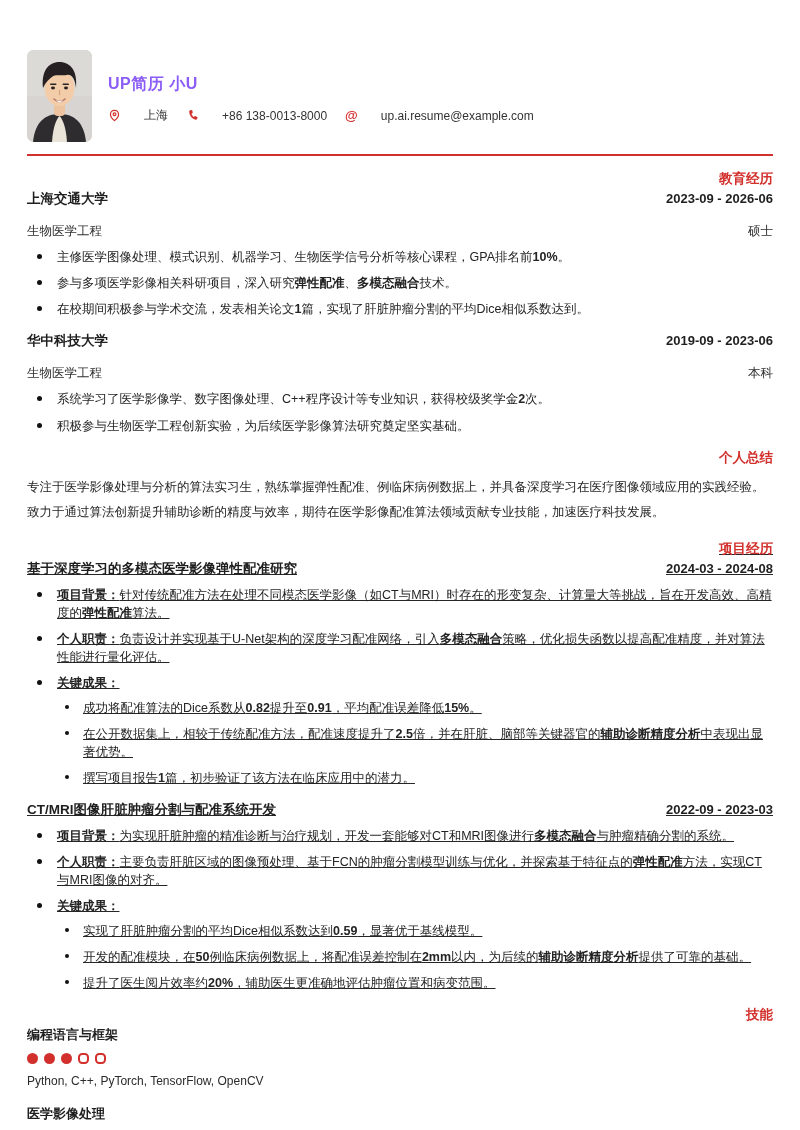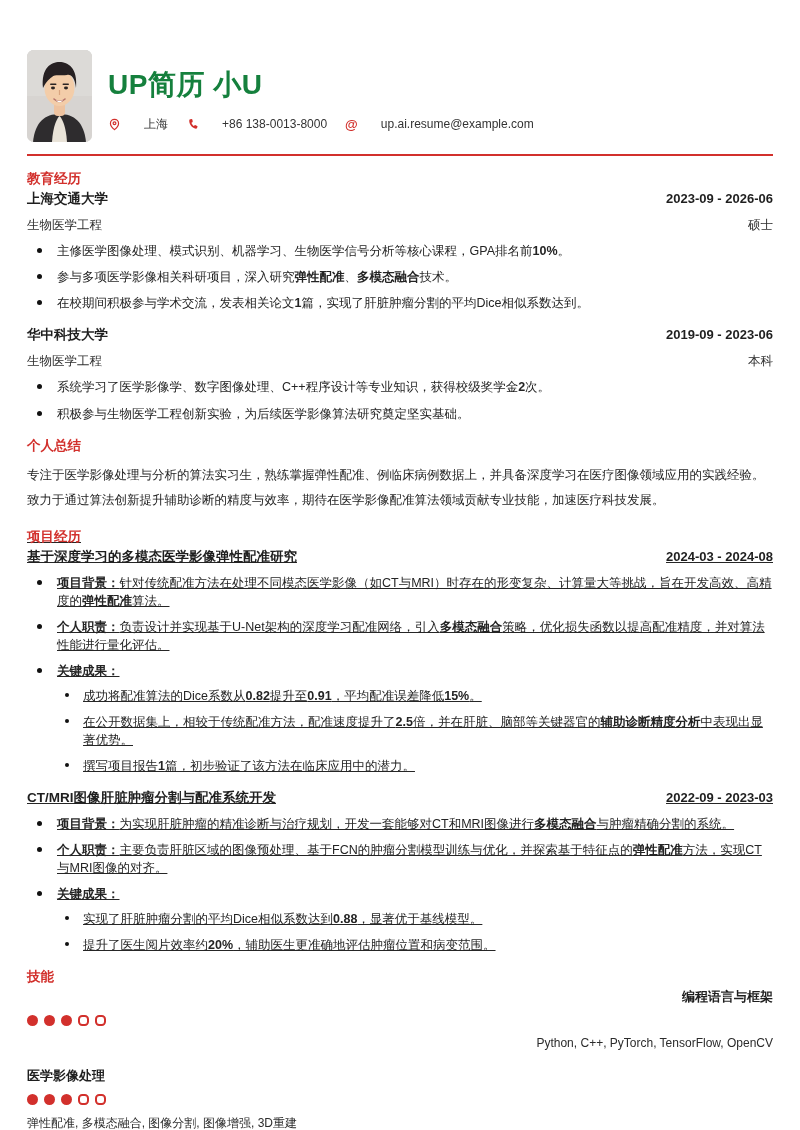--- a/index.html
+++ b/index.html
@@ -17,33 +17,33 @@
     position: relative;
   }
   
   .header { display: flex; align-items: center; gap: 16px; }
   .photo {
     width: 65px; height: 92px; border-radius: 7px; overflow: hidden;
     flex: 0 0 auto; background: #d8d6d4;
   }
   .photo svg { display: block; width: 100%; height: 100%; }
   .head-right { display: flex; flex-direction: column; gap: 12px; padding-top: 6px; }
-  .name { font-size: 28px; font-weight: 700; color: #15803d; letter-spacing: 0.5px; }
+  .name { font-size: 16px; font-weight: 700; color: #8b5cf6; letter-spacing: 0.5px; }
   .contact-row { display: flex; align-items: center; gap: 8px; font-size: 12px; color: #333; }
   .contact-item { display: flex; align-items: center; gap: 23px; margin-right: 10px; }
   .cicon { color: var(--accent); display: inline-flex; align-items: center; }
   .cicon svg { width: 13px; height: 13px; display: block; }
   .at-glyph { font-size: 13px; font-weight: 700; color: var(--accent); }
   .divider { border: none; border-top: 2px solid var(--accent); margin-top: 12px; }
   
-  .sec-title { color: var(--accent); font-size: 13.5px; font-weight: 700; margin-top: 14px; }
+  .sec-title { color: var(--accent); font-size: 13.5px; font-weight: 700; margin-top: 14px; text-align: right; }
   .entry-head { display: flex; justify-content: space-between; align-items: baseline; margin-top: 2px; }
   .entry-name { font-size: 13.5px; font-weight: 700; color: #1f1f1f; }
   .entry-period { font-size: 13px; font-weight: 700; color: #1f1f1f; white-space: nowrap; }
-  .entry-sub { display: flex; justify-content: space-between; font-size: 12.5px; color: #2e2e2e; margin-top: 9px; }
+  .entry-sub { display: flex; justify-content: space-between; font-size: 12.5px; color: #2e2e2e; margin-top: 15px; }
   ul.bullets { list-style: none; margin: 8px 0 14px 0; }
   ul.bullets > li {
     position: relative; padding-left: 30px;
     font-size: 12.5px; line-height: 1.45; margin-bottom: 8px; color: #242424;
   }
   ul.bullets > li::before {
     content: ""; position: absolute; left: 10px; top: 6px;
     width: 5px; height: 5px; border-radius: 50%; background: #111;
   }
   ul.sub-bullets { list-style: none; margin-top: 6px; }
@@ -194,32 +194,33 @@
       <div class="entry-head">
         <span class="entry-name">CT/MRI图像肝脏肿瘤分割与配准系统开发</span>
         <span class="entry-period">2022-09 - 2023-03</span>
       </div>
       <ul class="bullets">
         <li><span class="b">项目背景：</span><span>为实现肝脏肿瘤的精准诊断与治疗规划，开发一套能够对CT和MRI图像进行</span><span class="b">多模态融合</span><span>与肿瘤精确分割的系统。</span></li>
         <li><span class="b">个人职责：</span><span>主要负责肝脏区域的图像预处理、基于FCN的肿瘤分割模型训练与优化，并探索基于特征点的</span><span class="b">弹性配准</span><span>方法，实现CT与MRI图像的对齐。</span></li>
         <li>
           <span><span class="b">关键成果：</span></span>
           <ul class="sub-bullets">
-            <li><span>实现了肝脏肿瘤分割的平均Dice相似系数达到</span><span class="b">0.88</span><span>，显著优于基线模型。</span></li>
+            <li><span>实现了肝脏肿瘤分割的平均Dice相似系数达到</span><span class="b">0.59</span><span>，显著优于基线模型。</span></li>
+            <li><span>开发的配准模块，在</span><span class="b">50</span><span>例临床病例数据上，将配准误差控制在</span><span class="b">2mm</span><span>以内，为后续的</span><span class="b">辅助诊断精度分析</span><span>提供了可靠的基础。</span></li>
             <li><span>提升了医生阅片效率约</span><span class="b">20%</span><span>，辅助医生更准确地评估肿瘤位置和病变范围。</span></li>
           </ul>
         </li>
       </ul>
     </div>
   </div>
 
   <div style="margin-top:4px;">
     <div class="sec-title">技能</div>
 
-    <div class="skill-group" style="margin-top:2px;text-align:right;">
+    <div class="skill-group" style="margin-top:2px;">
       <div class="skill-name">编程语言与框架</div>
       <div class="rating">
           <span class="dot filled"></span>
           <span class="dot filled"></span>
           <span class="dot filled"></span>
           <span class="dot empty"></span>
           <span class="dot empty"></span>
         </div>
       <div class="skill-items">Python, C++, PyTorch, TensorFlow, OpenCV</div>
     </div>

